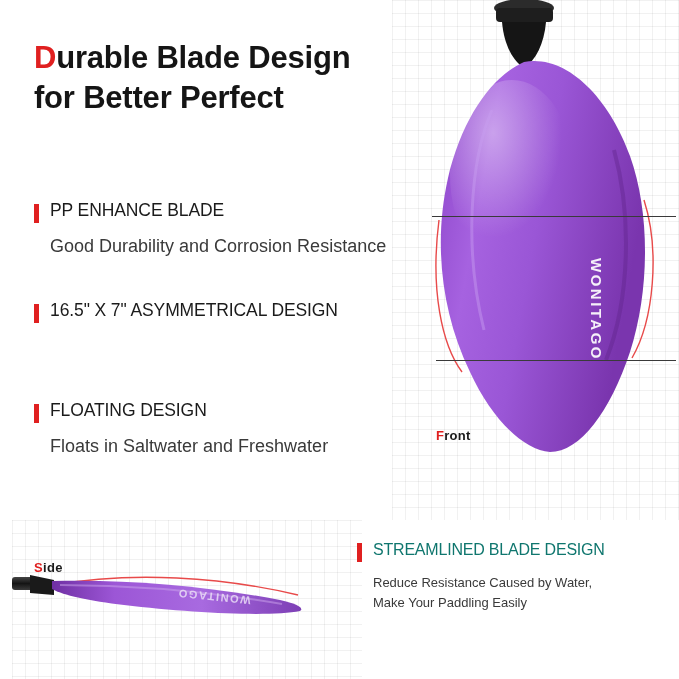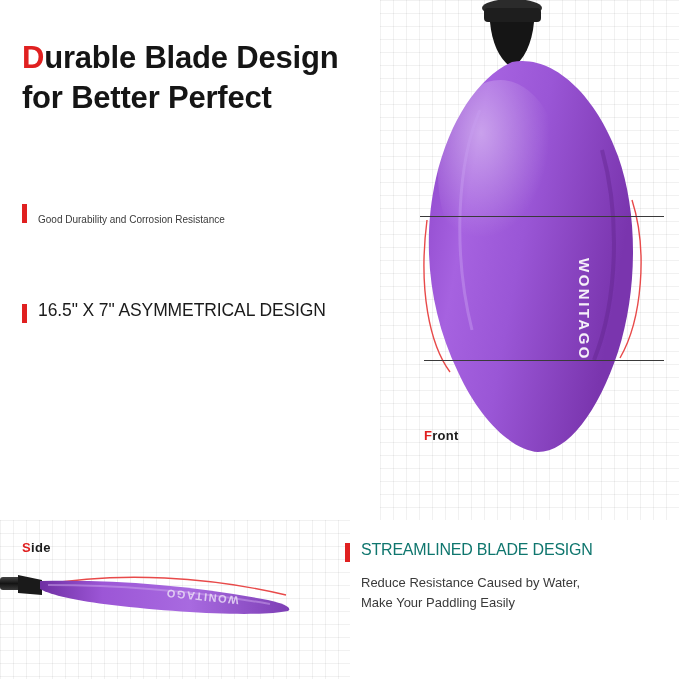--- a/index.html
+++ b/index.html
@@ -6,20 +6,21 @@
   html, body {
     width: 679px; height: 679px;
     background: #ffffff;
     font-family: "Liberation Sans", sans-serif;
     overflow: hidden;
   }
   #page {
     position: relative;
     width: 648px; height: 679px;
     background: #ffffff;
+    margin-left: 12px;
   }
 
   
   .grid-bg {
     position: absolute;
     background-image:
       linear-gradient(to right, rgba(0,0,0,0.055) 1px, transparent 1px),
       linear-gradient(to bottom, rgba(0,0,0,0.055) 1px, transparent 1px);
     background-size: 13px 13px;
   }
@@ -54,21 +55,21 @@
   .feature .f-title {
     margin-left: 16px;
     font-size: 17.5px;
     color: #1b1b1b;
     line-height: 1.2;
     letter-spacing: -0.1px;
   }
   .feature .f-sub {
     margin-left: 16px;
     margin-top: 13px;
-    font-size: 10px;
+    font-size: 18px;
     color: #3a3a3a;
     line-height: 1.35;
   }
 
   
   #feature-3 { position: absolute; left: 345px; top: 540px; width: 330px; }
   #feature-3 .bar {
     position: absolute; left: 0; top: 3px;
     width: 5px; height: 19px; background: #e02020;
   }
@@ -84,21 +85,21 @@
   
   .img-label {
     position: absolute;
     font-size: 13px;
     font-weight: bold;
     color: #1b1b1b;
     letter-spacing: 0.3px;
   }
   .img-label .accent { color: #e02020; }
   #label-front { left: 424px; top: 428px; }
-  #label-side  { left: 22px;  top: 540px; }
+  #label-side  { left: 22px;  top: 560px; }
 
   
   #blade-wrap { position: absolute; left: 380px; top: 0; width: 299px; height: 520px; }
 
   .measure-line {
     position: absolute;
     height: 1px;
     background: #3a3a3a;
   }
   #measure-top    { left: 40px;  top: 216px; width: 244px; }
@@ -138,28 +139,34 @@
   <div class="grid-bg" id="grid-top"></div>
   <div class="grid-bg" id="grid-bottom"></div>
 
   <div id="headline">
     <span class="accent">D</span><span>urable Blade Design</span><br>
     <span>for Better Perfect</span>
   </div>
 
   <div class="feature" id="feature-0">
     <div class="bar"></div>
+    <div class="f-title">PP ENHANCE BLADE</div>
     <div class="f-sub">Good Durability and Corrosion Resistance</div>
   </div>
 
   <div class="feature" id="feature-1">
     <div class="bar"></div>
     <div class="f-title">16.5" X 7" ASYMMETRICAL DESIGN</div>
   </div>
 
+  <div class="feature" id="feature-2">
+    <div class="bar"></div>
+    <div class="f-title">FLOATING DESIGN</div>
+    <div class="f-sub">Floats in Saltwater and Freshwater</div>
+  </div>
 
   <div id="feature-3">
     <div class="bar"></div>
     <div class="f-title">STREAMLINED BLADE DESIGN</div>
     <div class="f-sub" style="white-space:pre-line">Reduce Resistance Caused by Water,
 Make Your Paddling Easily</div>
   </div>
 
   <div id="blade-wrap">
     <svg width="299" height="520" viewBox="0 0 299 520">

